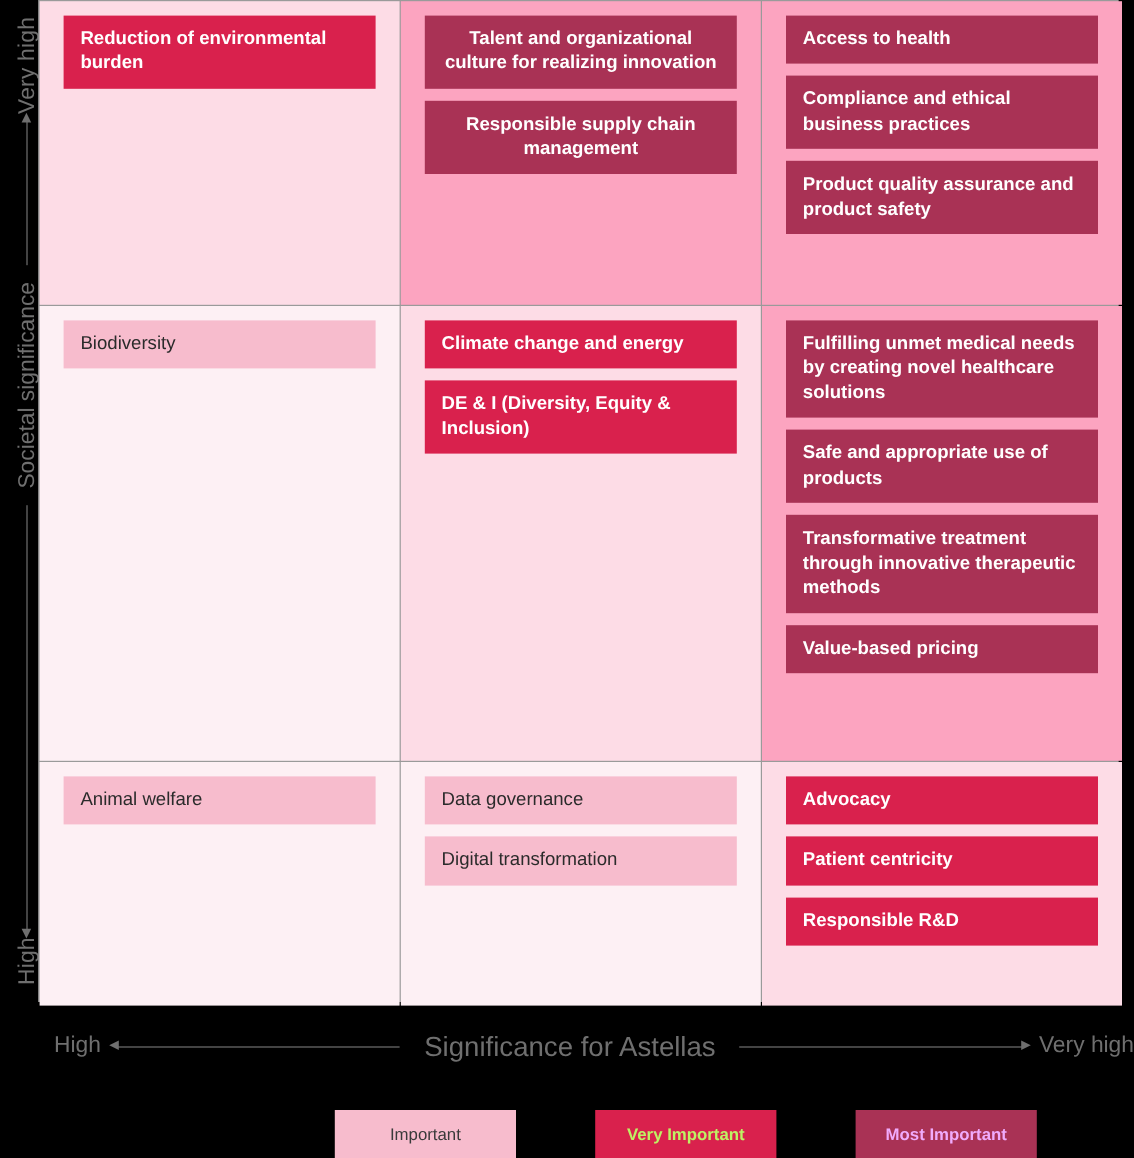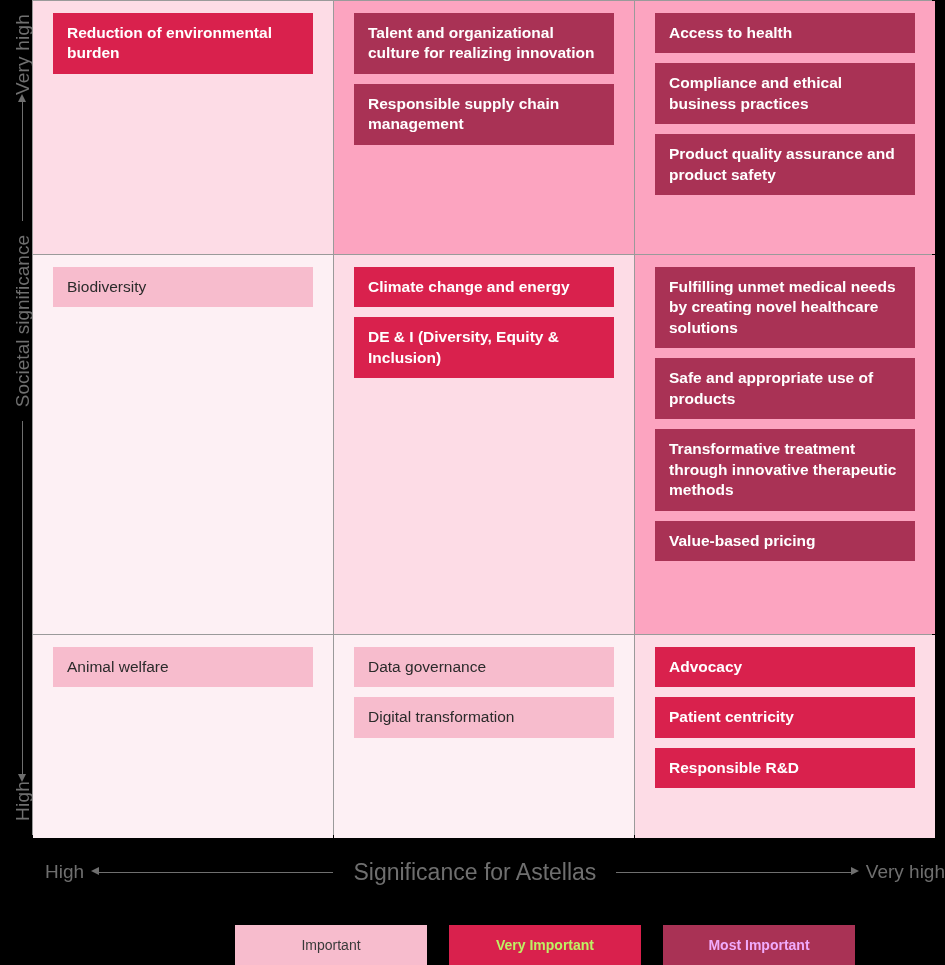--- a/index.html
+++ b/index.html
@@ -160,26 +160,27 @@
 
   
   #legend {
     position: absolute;
     left: 235px;
     top: 925px;
     display: flex;
     gap: 22px;
   }
   .legend-item {
-    width: 192px;
+    width: 151px;
     height: 40px;
     display: flex;
     align-items: center;
     justify-content: center;
     font-size: 14px;
+    margin-left: 44px;
   }
   .legend-item.important  { background: #f7bccd; color: #3a3a3a; }
   .legend-item.very-important { background: #d9214d; color: #bef264; font-weight: bold; }
   .legend-item.most-important { background: #a93255; color: #f0abfc; font-weight: bold; }
 </style>
 </head>
 <body>
 
 <div id="y-axis">
   <div class="y-cap" id="y-cap-top">Very high</div>
@@ -190,21 +191,21 @@
   <div class="y-arrow-line grow">
     <span class="head down"></span>
   </div>
   <div class="y-cap" id="y-cap-bottom">High</div>
 </div>
 
 <div id="matrix">
     <div class="cell" style="background: rgb(253, 220, 230);">
       <div class="topic very-important">Reduction of environmental burden</div>
     </div>
-    <div class="cell" style="background: rgb(252, 164, 192);">
+    <div class="cell" style="background: rgb(252, 164, 192); text-align: center;">
       <div class="topic most-important">Talent and organizational culture for realizing innovation</div>
       <div class="topic most-important">Responsible supply chain management</div>
     </div>
     <div class="cell" style="background: rgb(252, 164, 192);">
       <div class="topic most-important">Access to health</div>
       <div class="topic most-important">Compliance and ethical business practices</div>
       <div class="topic most-important">Product quality assurance and product safety</div>
     </div>
     <div class="cell" style="background: rgb(253, 240, 244); text-align: right;">
       <div class="topic important">Biodiversity</div>

